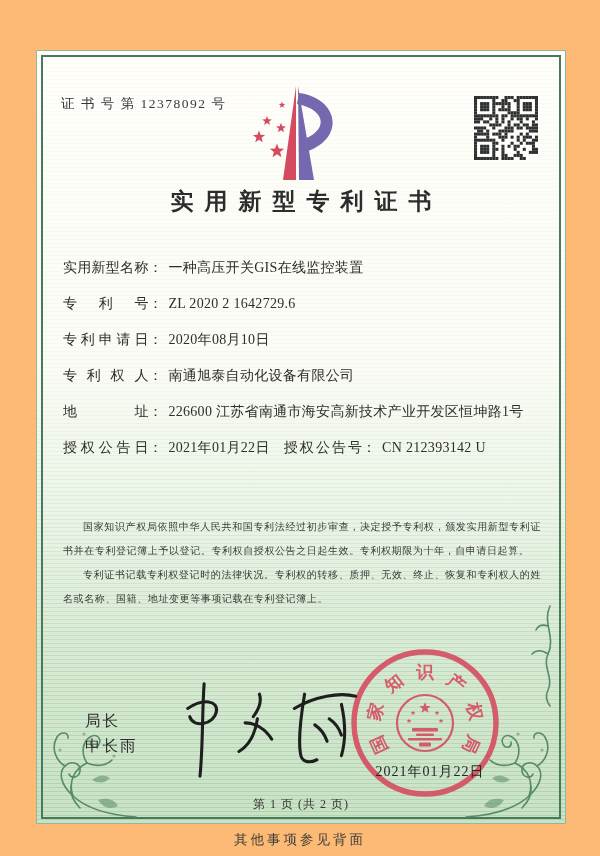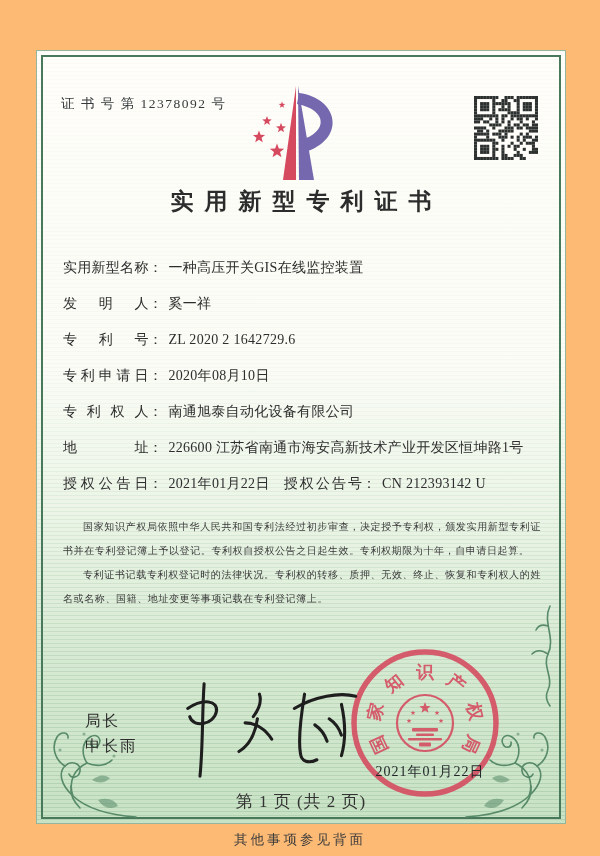--- a/index.html
+++ b/index.html
@@ -43,21 +43,21 @@
 
   .director{position:absolute;left:48px;top:660px;font-size:15.5px;color:#2d2d2d;letter-spacing:2px;}
   .director div{margin-bottom:4px;}
   .signature{position:absolute;left:122px;top:626px;width:205px;height:104px;z-index:7;}
 
   .seal{position:absolute;left:312px;top:596px;width:152px;height:152px;z-index:4;opacity:.88;}
   .seal-date{position:absolute;left:318px;top:712px;width:150px;text-align:center;z-index:6;
     font-size:14px;color:#1f2427;letter-spacing:1px;}
 
   .page-info{position:absolute;left:0;right:0;bottom:10px;text-align:center;
-    font-size:17px;color:#333;letter-spacing:1px;}
+    font-size:12px;color:#333;letter-spacing:1px;}
   .back-note{position:absolute;left:0;right:0;top:831px;text-align:center;
     font-size:13.5px;color:#3c3c3c;letter-spacing:3px;z-index:5;}
 
   .orn-bl{position:absolute;left:3px;bottom:3px;width:100px;height:130px;z-index:3;}
   .orn-br{position:absolute;right:3px;bottom:3px;width:100px;height:220px;z-index:3;transform:scaleX(-1);}
 </style>
 </head>
 <body>
 
 <div class="page">
@@ -368,23 +368,20 @@
           <rect x="16" y="20" width="1" height="1" fill="#2c302f"></rect>
         </svg>
 
       <div class="title">实用新型专利证书</div>
 
       <div class="fields">
         <div class="frow tall">
           <span class="flabel">实用新型名称</span><span class="fcolon">：</span><span class="fvalue">一种高压开关GIS在线监控装置</span>
         </div>
         <div class="frow">
-          <span class="flabel">发明人</span><span class="fcolon">：</span><span class="fvalue">奚一祥</span>
-        </div>
-        <div class="frow">
           <span class="flabel">专利号</span><span class="fcolon">：</span><span class="fvalue">ZL 2020 2 1642729.6</span>
         </div>
         <div class="frow">
           <span class="flabel">专利申请日</span><span class="fcolon">：</span><span class="fvalue">2020年08月10日</span>
         </div>
         <div class="frow">
           <span class="flabel">专利权人</span><span class="fcolon">：</span><span class="fvalue">南通旭泰自动化设备有限公司</span>
         </div>
         <div class="frow">
           <span class="flabel">地址</span><span class="fcolon">：</span><span class="fvalue">226600 江苏省南通市海安高新技术产业开发区恒坤路1号</span>

